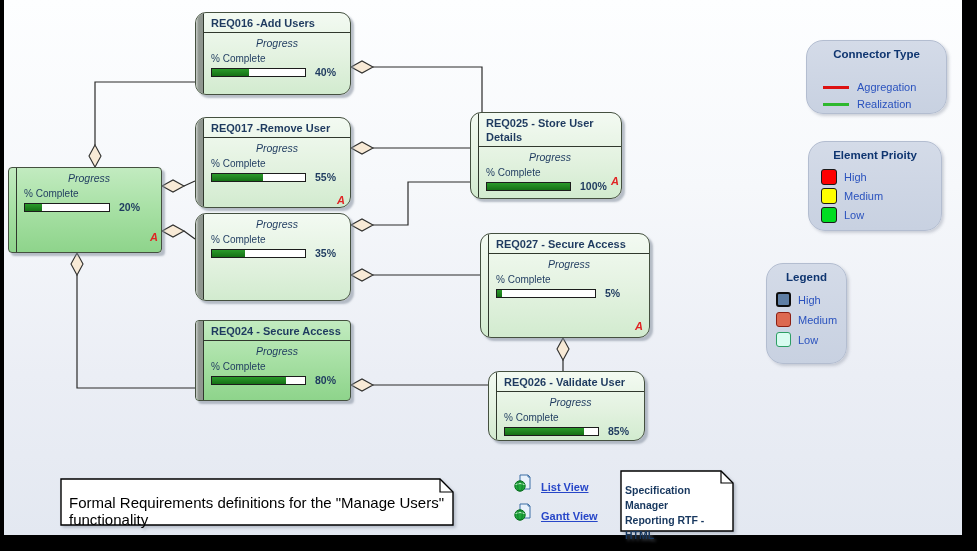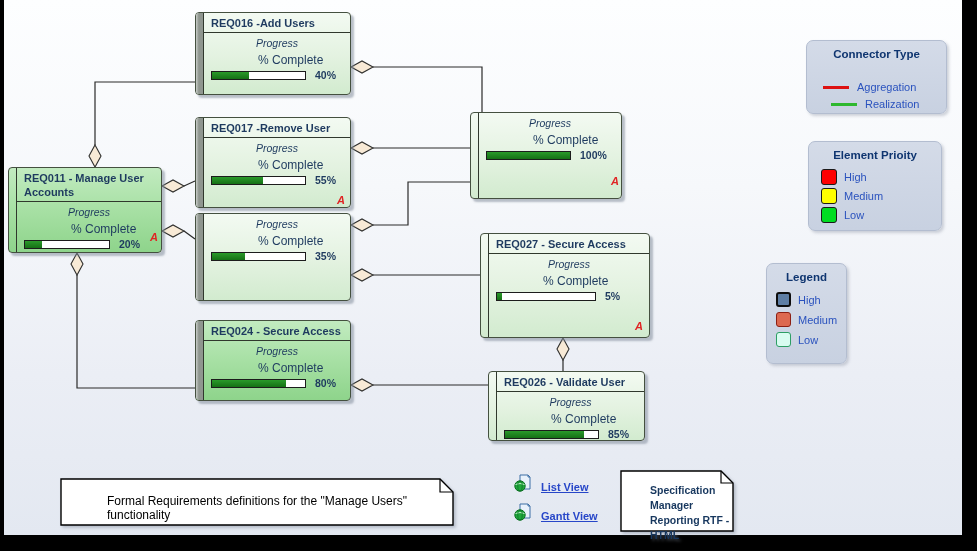--- a/index.html
+++ b/index.html
@@ -17,56 +17,56 @@
   
   .req {
     position: absolute;
     display: flex;
     border: 1.4px solid #44503f;
     border-radius: 4px;
     overflow: hidden;
     box-shadow: 3px 3px 2px rgba(130,140,155,.55);
     color: #1e3a5f;
   }
-  .req.light { background: linear-gradient(180deg, #f3faf2 0%, #e3f2e0 55%, #d2ebcf 100%); }
+  .req.light { background: linear-gradient(180deg, #f3faf2 0%, #e3f2e0 55%, #d2ebcf 100%); border-radius: 11px; }
   .req.dark  { background: linear-gradient(180deg, #c2ebc0 0%, #a7e0a4 50%, #8ed48b 100%); }
   .stripe { width: 8px; border-right: 1.2px solid #30382d; flex: none; }
   .stripe.grey { background: linear-gradient(90deg,#c9cdc9 0%, #8f968f 40%, #8f968f 100%); }
   .rbody { flex: 1; display: flex; flex-direction: column; position: relative; }
   .rhdr {
     font-size: 11px; font-weight: bold; line-height: 14px;
     padding: 3px 6px 2px 7px;
     border-bottom: 1.2px solid #30382d;
   }
   .rsec { font-style: italic; font-size: 10.5px; text-align: center; padding: 4px 0 3px; }
-  .rfield { font-size: 12px; padding: 1px 16px 2px 7px; margin-left: 47px; }
+  .rfield { font-size: 10px; padding: 1px 16px 2px 7px; }
   .barrow { display: flex; align-items: center; padding: 0 0 0 7px; text-align: right; }
   .track { width: 95px; height: 9px; background: #fff; border: 1px solid #1c1c1c; flex: none; }
   .fill { height: 100%; background: linear-gradient(180deg, #2a9a2a, #157015); }
   .pct { font-size: 10.5px; font-weight: bold; margin-left: 9px; }
   .marker { position: absolute; font-size: 11px; font-weight: bold; font-style: italic; color: #e02424; }
   
   .panel {
     position: absolute;
     background: linear-gradient(180deg, #d4dbe8, #c8d1e1);
     border: 1px solid #b3bdd0;
-    border-radius: 7px;
+    border-radius: 17px;
     box-shadow: 2px 2px 3px rgba(150,158,172,.45);
     color: #2a52be;
   }
   .panel-title { text-align: center; font-size: 11.5px; font-weight: bold; color: #0f3570; padding-top: 7px; }
   .pitem { position: absolute; display: flex; align-items: center; font-size: 11px; }
   .lineswatch { width: 26px; height: 3px; margin-right: 8px; flex: none; }
   .sq { width: 16px; height: 16px; border-radius: 3px; border: 1.6px solid #1a1a1a; margin-right: 7px; flex: none; }
   .sq.thick { border-width: 2.4px; }
   
   .note { position: absolute; filter: drop-shadow(2px 2px 1.5px rgba(130,140,155,.5)); }
   .note svg { position: absolute; inset: 0; }
-  .note .ntext { position: relative; margin-left: 25px; }
-  .note1-text { font-size: 12px; color: #000; padding: 16px 0 0 22px; }
+  .note .ntext { position: relative; }
+  .note1-text { font-size: 15px; color: #000; padding: 16px 0 0 9px; }
   .note2-text { font-size: 10.5px; font-weight: 600; color: #17375e; line-height: 15px; padding: 13px 0 0 5px; }
   
   .linkrow { position: absolute; display: flex; align-items: flex-end; cursor: pointer; }
   .linklabel { font-size: 11px; font-weight: bold; color: #2746c8; text-decoration: underline; margin-left: 9px; }
   .doc-ic { width: 18px; height: 19px; display: inline-block; }
   
   .wires { position: absolute; inset: 0; width: 977px; height: 551px; }
 </style>
 </head>
 <body>
@@ -156,36 +156,36 @@
           <div class="fill" style="width: 80%;"></div>
         </div>
       <div class="pct">80%</div>
     </div>
   </div>
 </div>
 
 <div class="req dark" style="left:8px;top:167px;width:154px;height:86px">
   <div class="stripe"></div>
   <div class="rbody">
-    <div class="rhdr">REQ011 - Manage User Accounts</div>
     <div class="rsec">Progress</div>
     <div class="rfield">% Complete</div>
     <div class="barrow">
       <div class="track" style="width:86px">
           <div class="fill" style="width: 20%;"></div>
         </div>
       <div class="pct">20%</div>
     </div>
     <span class="marker" style="right:3px;bottom:9px">A</span>
   </div>
 </div>
 
 <div class="req light" style="left:470px;top:112px;width:152px;height:87px">
   <div class="stripe"></div>
   <div class="rbody">
+    <div class="rhdr">REQ025 - Store User Details</div>
     <div class="rsec">Progress</div>
     <div class="rfield">% Complete</div>
     <div class="barrow">
       <div class="track" style="width:85px">
           <div class="fill" style="width: 100%;"></div>
         </div>
       <div class="pct">100%</div>
     </div>
     <span class="marker" style="right:2px;bottom:11px">A</span>
   </div>
@@ -221,21 +221,21 @@
     </div>
   </div>
 </div>
 
 <div class="panel" style="left:806px;top:40px;width:141px;height:74px">
   <div class="panel-title">Connector Type</div>
   <div class="pitem" style="left:16px;top:70px;transform:translateY(-50%);top:40px;transform:none">
     <span class="lineswatch" style="background: rgb(221, 17, 17);"></span>
     <span>Aggregation</span>
   </div>
-  <div class="pitem" style="left:24px;top:57px">
+  <div class="pitem" style="left:16px;top:57px">
     <span class="lineswatch" style="background: rgb(46, 184, 46);"></span>
     <span>Realization</span>
   </div>
 </div>
 
 <div class="panel" style="left:808px;top:141px;width:134px;height:90px">
   <div class="panel-title">Element Prioity</div>
   <div class="pitem" style="left:12px;top:27px">
     <span class="sq" style="background: rgb(254, 0, 0); border-color: rgb(26, 26, 26);"></span>
     <span>High</span>

